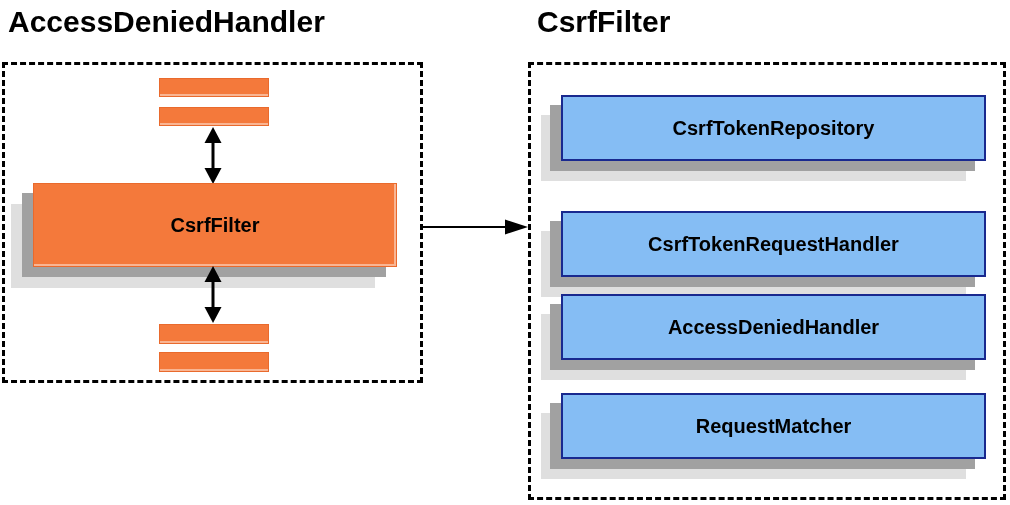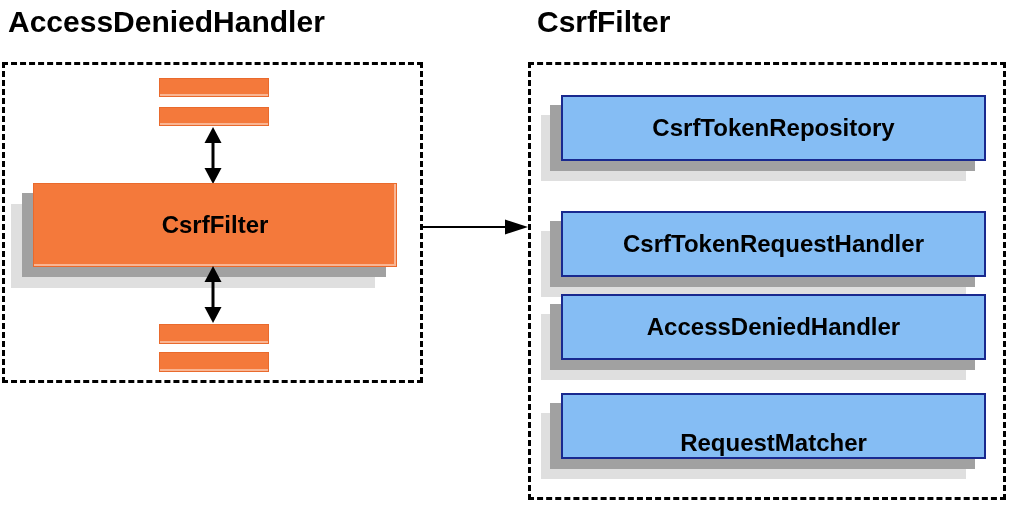--- a/index.html
+++ b/index.html
@@ -69,21 +69,21 @@
     background: var(--orange);
     border: 1px solid var(--orange-border);
     box-shadow: -11px 10px 0 var(--shadow-dark),
                 -22px 21px 0 var(--shadow-light),
                 inset -2px -2px 0 rgba(255,255,255,0.45);
     display: flex;
     align-items: center;
     justify-content: center;
   }
   .box-label {
-    font-size: 24px;
+    font-size: 20px;
     font-weight: 700;
     white-space: nowrap;
   }
 
   .harrow { position: absolute; left: 423px; top: 217px; width: 105px; height: 20px; }
 
   .blue-box {
     position: absolute;
     left: 561px;
     width: 425px;
@@ -92,21 +92,21 @@
     border: 2px solid var(--blue-border);
     box-shadow: -11px 10px 0 var(--shadow-dark),
                 -20px 20px 0 var(--shadow-light);
     display: flex;
     align-items: center;
     justify-content: center;
   }
   .blue-box-1 { top: 95px; }
   .blue-box-2 { top: 195px; margin-top: 16px; }
   .blue-box-3 { top: 294px; text-align: right; }
-  .blue-box-4 { top: 393px; align-items: flex-end; }
+  .blue-box-4 { top: 393px; }
 </style>
 </head>
 <body>
 
 <div class="canvas">
 
   <div class="title title-left">AccessDeniedHandler</div>
 
   <div class="title title-right">CsrfFilter</div>
 

